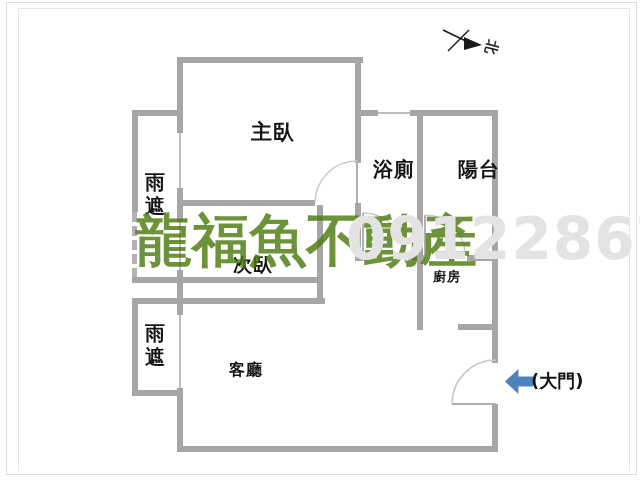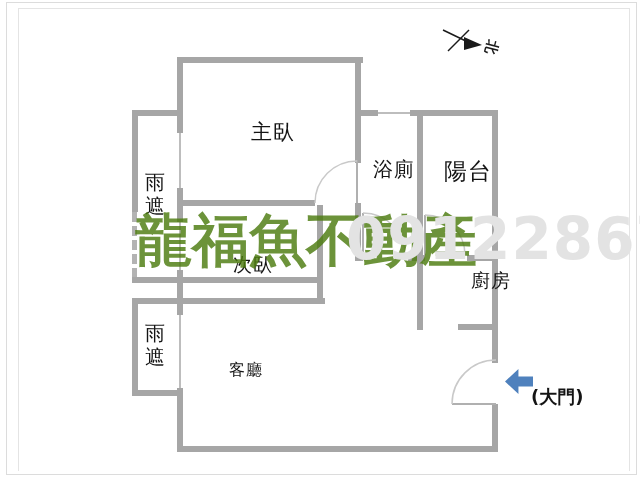--- a/index.html
+++ b/index.html
@@ -6,32 +6,32 @@
   #stage{position:relative;width:640px;height:480px;background:#ffffff;overflow:hidden;
          font-family:"DejaVu Sans","Liberation Sans",sans-serif;}
   
   .frame-outer{position:absolute;left:6px;top:2px;width:629px;height:471px;border:1px solid #dcdcdc;}
   .frame-inner{position:absolute;left:18px;top:8px;width:610px;height:462px;border:1px solid #e4e4e4;border-bottom:none;}
   
   .w{position:absolute;background:#a6a6a6;}
   .win{position:absolute;background:#bdbdbd;}
   .dash{position:absolute;border-left:5px dashed #b3b3b3;}
   
-  .lbl{position:absolute;color:#141414;font-weight:normal;z-index:3;letter-spacing:1px;}
+  .lbl{position:absolute;color:#141414;font-weight:bold;z-index:3;letter-spacing:1px;}
   .vert{width:22px;line-height:24px;text-align:left;letter-spacing:0;}
   .note{position:absolute;color:#222;font-size:16px;font-weight:bold;z-index:3;}
   
   .wm1{position:absolute;left:135px;top:203px;font-size:57px;font-weight:bold;color:#4d7c0f;
        opacity:.82;z-index:5;white-space:nowrap;letter-spacing:0;text-align:right;}
   .wm2{position:absolute;left:346px;top:205px;font-size:58px;font-weight:bold;color:#e3e3e3;
        z-index:6;white-space:nowrap;letter-spacing:1px;}
   
   .door-arrow{position:absolute;left:505px;top:369px;width:28px;height:25px;background:#4f81bd;z-index:4;
        clip-path:polygon(0% 50%,48% 0%,48% 30%,100% 30%,100% 70%,48% 70%,48% 100%);}
-  .door-label{position:absolute;left:531px;top:369px;font-size:18px;font-weight:bold;color:#141414;z-index:4;margin-top:16px;}
+  .door-label{position:absolute;left:531px;top:369px;font-size:18px;font-weight:bold;color:#141414;z-index:4;}
   svg.overlay{position:absolute;left:0;top:0;z-index:2;}
 </style>
 </head>
 <body>
 
 <div id="stage">
 
   <div class="frame-outer"></div>
   <div class="frame-inner"></div>
 
@@ -95,26 +95,26 @@
     <g>
       <line x1="443" y1="30" x2="470" y2="43" stroke="#1a1a1a" stroke-width="1.5"></line>
       <line x1="448" y1="51" x2="469" y2="30" stroke="#1a1a1a" stroke-width="1.5"></line>
       <polygon points="464,37 482,45 464,50" fill="#1a1a1a"></polygon>
       <text x="491" y="47" font-size="14" font-weight="bold" fill="#1a1a1a" text-anchor="middle" dominant-baseline="middle" transform="rotate(105 491 47)">北</text>
     </g>
   </svg>
 
   <div class="lbl" style="left:251px;top:118px;font-size:21px;">主臥</div>
   <div class="lbl" style="left:373px;top:156px;font-size:20px;text-align:right;">浴廁</div>
-  <div class="lbl" style="left:444px;top:156px;font-size:23px;">陽台</div>
+  <div class="lbl" style="left:458px;top:156px;font-size:20px;">陽台</div>
   <div class="lbl vert" style="left:145px;top:170px;font-size:20px;">雨遮</div>
   <div class="lbl" style="left:233px;top:240px;font-size:19px;margin-top:12px;">次臥</div>
   <div class="lbl vert" style="left:145px;top:321px;font-size:20px;">雨遮</div>
   <div class="lbl" style="left:229px;top:360px;font-size:16px;text-align:right;">客廳</div>
-  <div class="lbl" style="left:471px;top:268px;font-size:19px;">廚房</div>
+  <div class="lbl" style="left:433px;top:268px;font-size:13px;">廚房</div>
 
   <div class="door-arrow"></div>
   <div class="door-label">(大門)</div>
 
   <div class="wm1">龍福魚不動產</div>
   <div class="wm2">0912286720</div>
 
 </div>
 
 </body></html>

